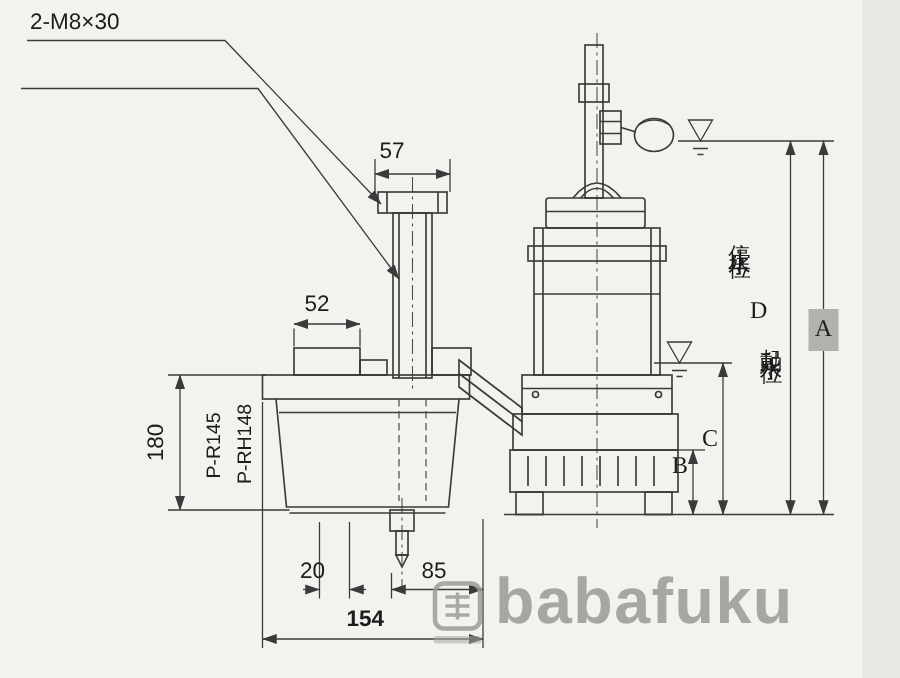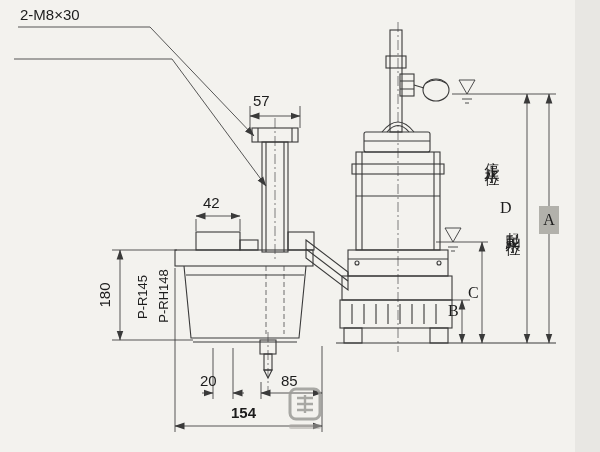--- a/index.html
+++ b/index.html
@@ -142,21 +142,21 @@
       <path class="dim" d="M462,300 V343" marker-start="url(#arr)" marker-end="url(#arr)"></path>
       <path class="dim" d="M482,242 V343" marker-start="url(#arr)" marker-end="url(#arr)"></path>
       <path class="dim" d="M527,94 V343" marker-start="url(#arr)" marker-end="url(#arr)"></path>
       <path class="dim" d="M549,94 V343" marker-start="url(#arr)" marker-end="url(#arr)"></path>
     </g>
   </svg>
 
   <div class="txt" style="left:20px;top:7px;">2-M8×30</div>
 
   <div class="txt num" style="left:253px;top:93px;width:18px;">57</div>
-  <div class="txt num" style="left:203px;top:195px;width:18px;">42</div>
+  <div class="txt num" style="left:203px;top:195px;width:18px;">52</div>
   <div class="txt num" style="left:200px;top:373px;width:22px;">20</div>
   <div class="txt num" style="left:281px;top:373px;width:22px;">85</div>
   <div class="txt num" style="left:231px;top:405px;width:27px;font-weight:bold;">154</div>
 
   <div class="rot" style="left:104px;top:295px;">180</div>
   <div class="rot model" style="left:142px;top:297px;">P-R145</div>
   <div class="rot model" style="left:163px;top:296px;">P-RH148</div>
 
   <div class="vjp" style="left:482px;top:150px;">停止水位</div>
   <div class="vjp" style="left:503px;top:220px;">起動水位</div>
@@ -166,14 +166,15 @@
   <div class="letter" style="left:500px;top:199px;">D</div>
   <div class="abox">
     <span>A</span>
   </div>
 
   <svg class="logo" viewBox="0 0 34 34">
     <rect x="2" y="2" width="30" height="30" rx="6" fill="none" stroke="#9c9c98" stroke-width="3"></rect>
     <path d="M9,11 H25 M9,17 H25 M9,23 H25 M17,8 V26" fill="none" stroke="#9c9c98" stroke-width="2.4"></path>
   </svg>
   <div class="logocap"></div>
+  <div class="wm">babafuku</div>
 
 </div>
 
 </body></html>

